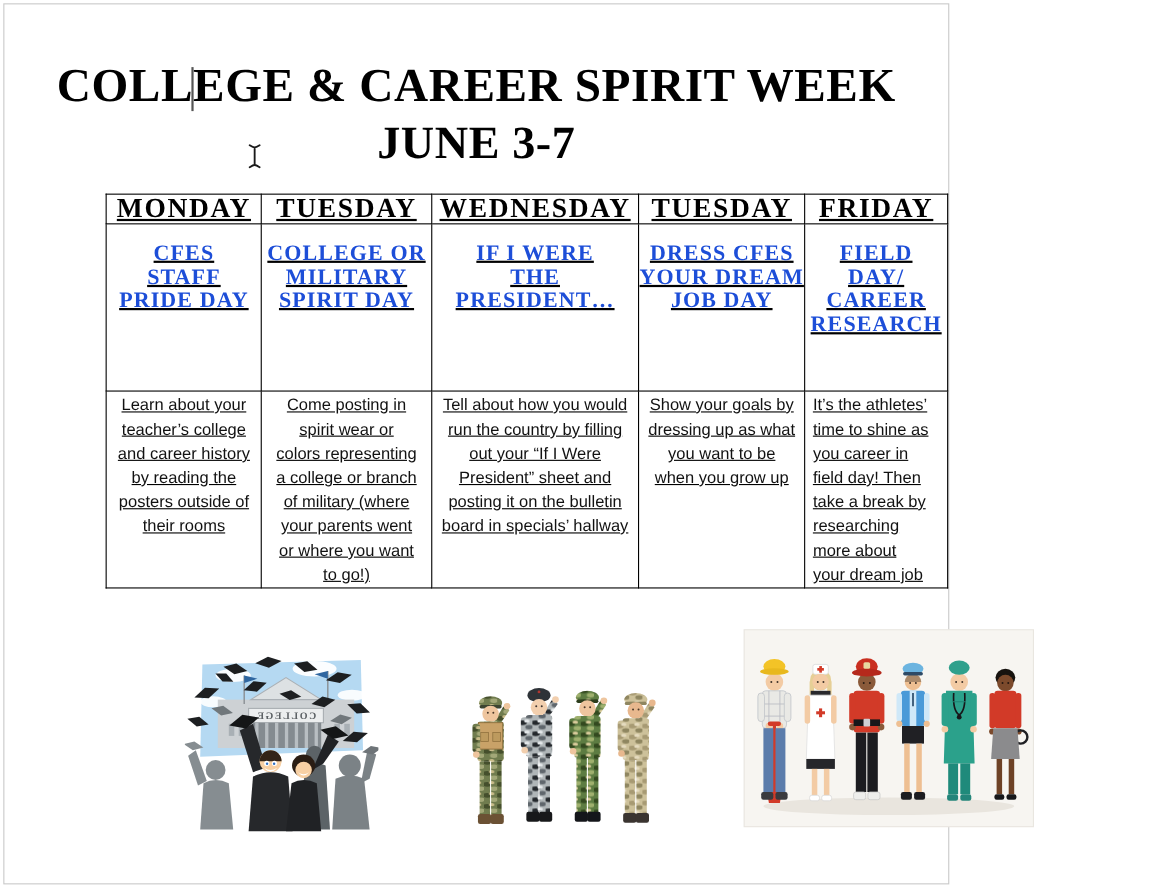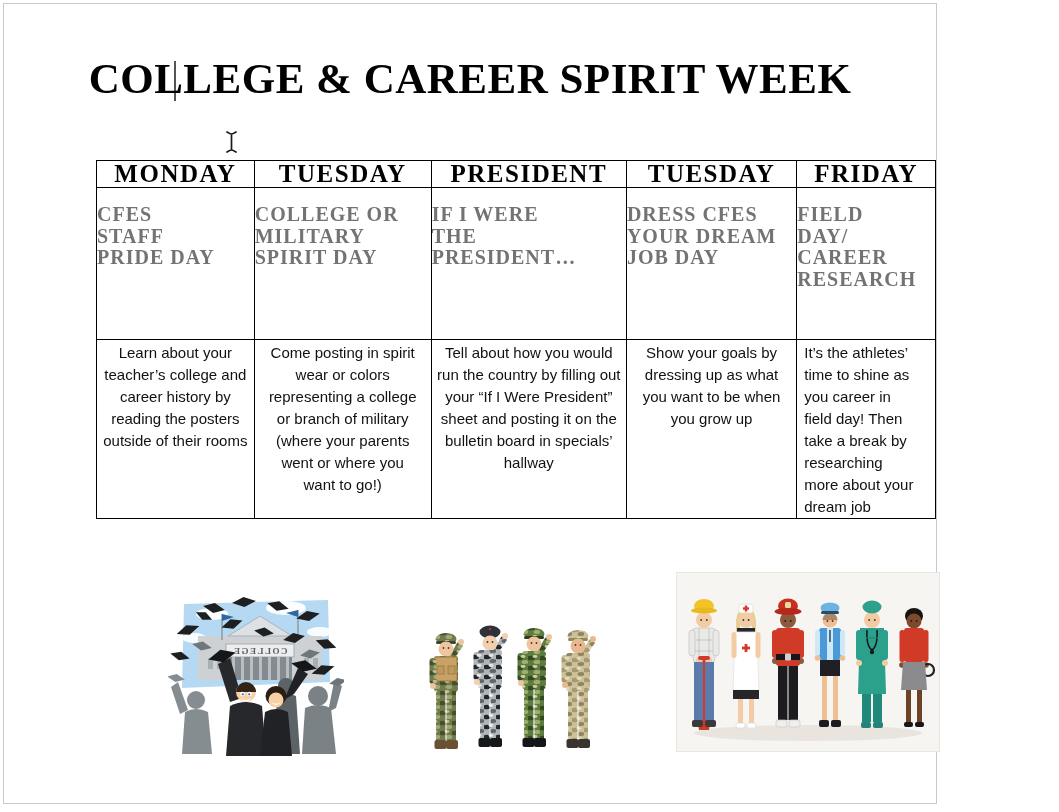--- a/index.html
+++ b/index.html
@@ -1,44 +1,44 @@
 <!DOCTYPE html>
 <html><head>
 <meta charset="utf-8">
 <style>
   * { margin:0; padding:0; box-sizing:border-box; }
   html,body { width:1059px; height:812px; background:#fff; font-family:"Liberation Sans",sans-serif; }
   .page {
-    position:absolute; left:3px; top:3px; width:934px; height:801px;
+    position:absolute; left:3px; top:3px; width:860px; height:801px;
     background:#fff; border:1px solid #c9c9c9;
   }
   .caret { position:absolute; left:170px; top:57px; width:1.5px; height:40px; background:#555; }
   .title {
     position:absolute; top:52px; left:0; right:0; text-align:center;
     font-family:"Liberation Serif","DejaVu Serif",serif; font-weight:bold;
     font-size:43px; line-height:46px; color:#000; letter-spacing:.5px;
   }
   .subtitle {
     position:absolute; top:105px; left:0; right:0; text-align:center;
     font-family:"Liberation Serif","DejaVu Serif",serif; font-weight:bold;
     font-size:42px; line-height:44px; color:#000; letter-spacing:.5px;
   }
   table.week {
-    position:absolute; left:92px; top:156px; border-collapse:collapse; table-layout:fixed;
+    position:absolute; left:92px; top:172px; border-collapse:collapse; table-layout:fixed;text-decoration:underline;
   }
   table.week th, table.week td { border:1.5px solid #000; }
   th.day {
     height:26px; font-family:"Liberation Serif","DejaVu Serif",serif; font-weight:bold;
     font-size:25px; line-height:26px; letter-spacing:1.5px; text-align:center; color:#000;
     vertical-align:middle; overflow:hidden;
   }
   td.theme {
-    height:152px; vertical-align:top; padding-top:16px;
+    height:152px; vertical-align:top; text-align:center; padding-top:16px;
     font-family:"Liberation Serif","DejaVu Serif",serif; font-weight:bold;
-    font-size:20px; line-height:21.5px; letter-spacing:1px; color:#737373; white-space:pre-line;
+    font-size:20px; line-height:21.5px; letter-spacing:1px; color:#1d4ed8; white-space:pre-line;
   }
   td.desc {
     height:177px; vertical-align:top; text-align:center; padding:2px 4px 0 4px;
     font-size:15px; line-height:22px; color:#111;margin-top:24px;
   }
   td.desc.c2 { padding:2px 12px 0 12px; }
   td.desc.c3 { padding:2px 4px 0 4px; }
   td.desc.c4 { padding:2px 7px 0 7px; }
   td.desc.c5 { text-align:left; padding:2px 16px 0 7px; }
   .img { position:absolute; }
@@ -49,34 +49,35 @@
   .sign-text { font-family:"Liberation Serif",serif; font-weight:bold; }
 </style>
 </head>
 <body>
 
 <div class="page">
 
   <div class="caret"></div>
 
   <div class="title">COLLEGE &amp; CAREER SPIRIT WEEK</div>
+  <div class="subtitle">JUNE 3-7</div>
 
   <table class="week">
     <colgroup>
       <col style="width:175px">
         <col style="width:201px">
         <col style="width:214px">
         <col style="width:191px">
         <col style="width:148px">
     </colgroup>
     <thead>
       <tr>
         <th class="day">MONDAY</th>
         <th class="day">TUESDAY</th>
-        <th class="day">PRESIDENT</th>
+        <th class="day">WEDNESDAY</th>
         <th class="day">TUESDAY</th>
         <th class="day">FRIDAY</th>
       </tr>
     </thead>
     <tbody>
       <tr>
         <td class="theme">CFES
 STAFF
 PRIDE DAY</td>
         <td class="theme">COLLEGE OR

